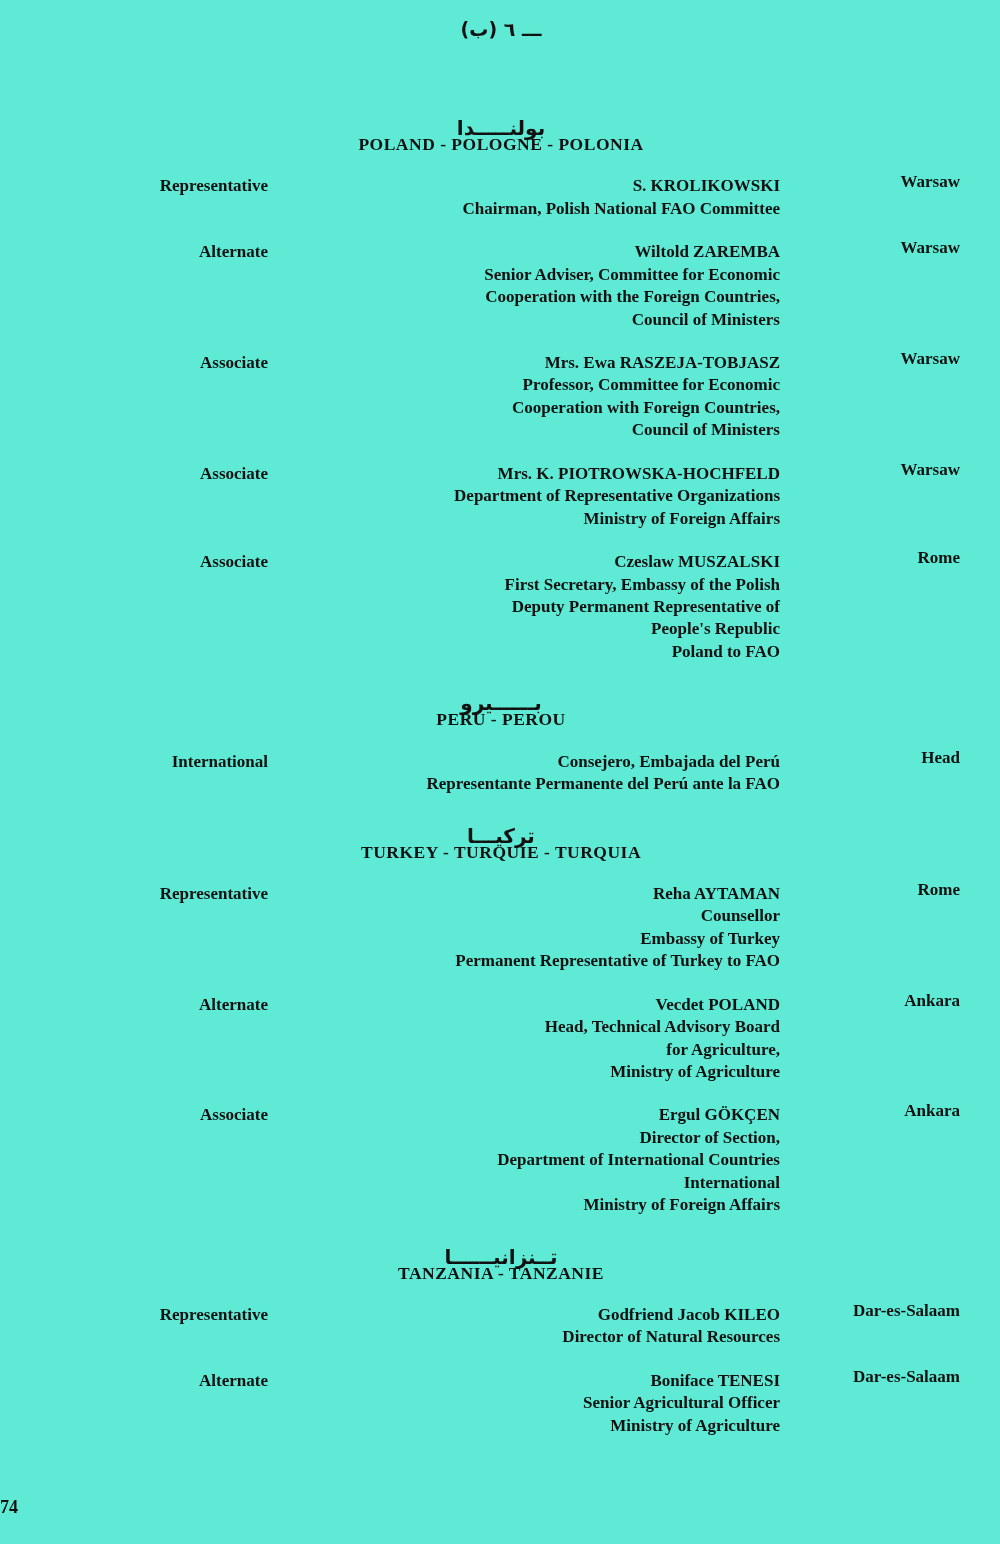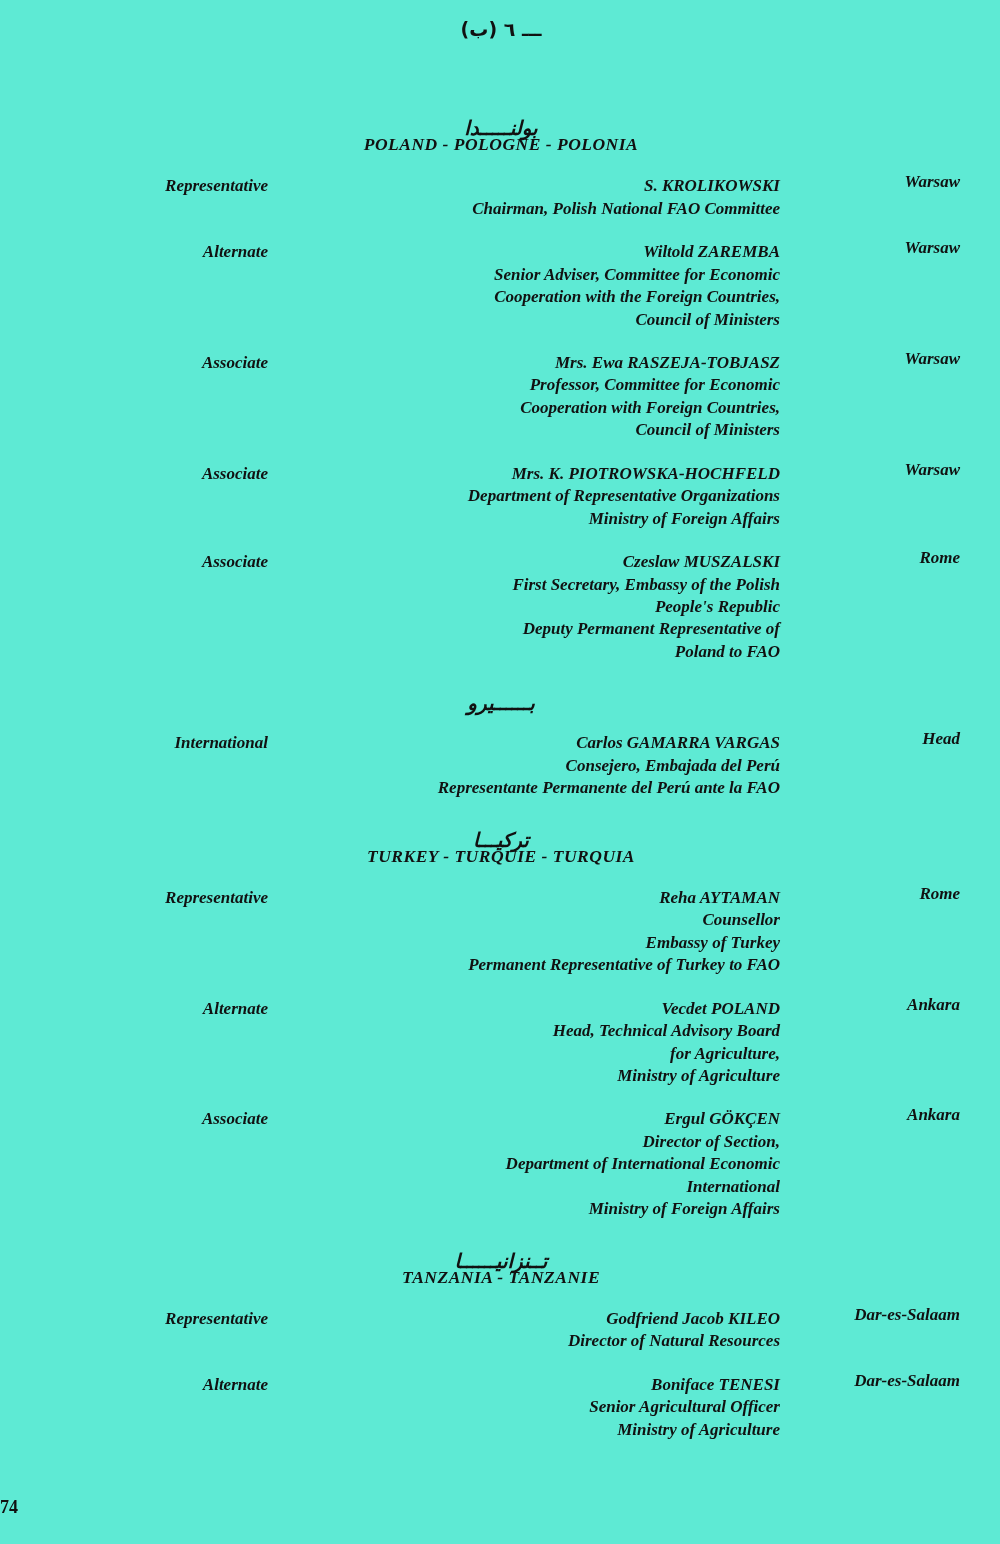--- a/index.html
+++ b/index.html
@@ -16,21 +16,21 @@
     box-sizing:border-box;
     padding:14px 40px 0 42px;
   }
   .hdr-arabic{
     text-align:center;
     font-family:"DejaVu Sans",sans-serif;
     font-size:19px;
     margin-top:4px;
     letter-spacing:1px;
   }
-  .sections{margin-top:78px;font-style:italic;}
+  .sections{margin-top:78px;}
   .section{margin-bottom:10px;}
   .sec-head{text-align:center;line-height:1.05;margin-bottom:22px;}
   .sec-arabic{
     font-family:"DejaVu Sans",sans-serif;
     font-size:20px;
     direction:rtl;
     margin-bottom:-4px;
   }
   .sec-title{
     font-size:17.5px;
@@ -117,39 +117,39 @@
     </div>
     <div class="city">Warsaw</div>
   </div>
 
   <div class="entry">
     <div class="role">Associate</div>
     <div class="who">
       <div class="nm">Czeslaw MUSZALSKI</div>
       <div>
                 <div>First Secretary, Embassy of the Polish</div>
+                <div>Deputy Permanent Representative of</div>
                 <div>People's Republic</div>
-                <div>Deputy Permanent Representative of</div>
                 <div>Poland to FAO</div>
               </div>
     </div>
     <div class="city">Rome</div>
   </div>
 </div>
   </div>
 
   <div class="section">
     <div class="sec-head">
       <div class="sec-arabic">بــــــيرو</div>
+      <div class="sec-title">PERU - PEROU</div>
     </div>
     <div>
   <div class="entry">
     <div class="role">International</div>
     <div class="who">
-      <div class="nm">Carlos GAMARRA VARGAS</div>
       <div>
                 <div>Consejero, Embajada del Perú</div>
                 <div>Representante Permanente del Perú ante la FAO</div>
               </div>
     </div>
     <div class="city">Head</div>
   </div>
 </div>
   </div>
 
@@ -184,21 +184,21 @@
     </div>
     <div class="city">Ankara</div>
   </div>
 
   <div class="entry">
     <div class="role">Associate</div>
     <div class="who">
       <div class="nm">Ergul GÖKÇEN</div>
       <div>
                 <div>Director of Section,</div>
-                <div>Department of International Economic</div>
+                <div>Department of International Countries</div>
                 <div>International</div>
                 <div>Ministry of Foreign Affairs</div>
               </div>
     </div>
     <div class="city">Ankara</div>
   </div>
 </div>
   </div>
 
   <div class="section">

